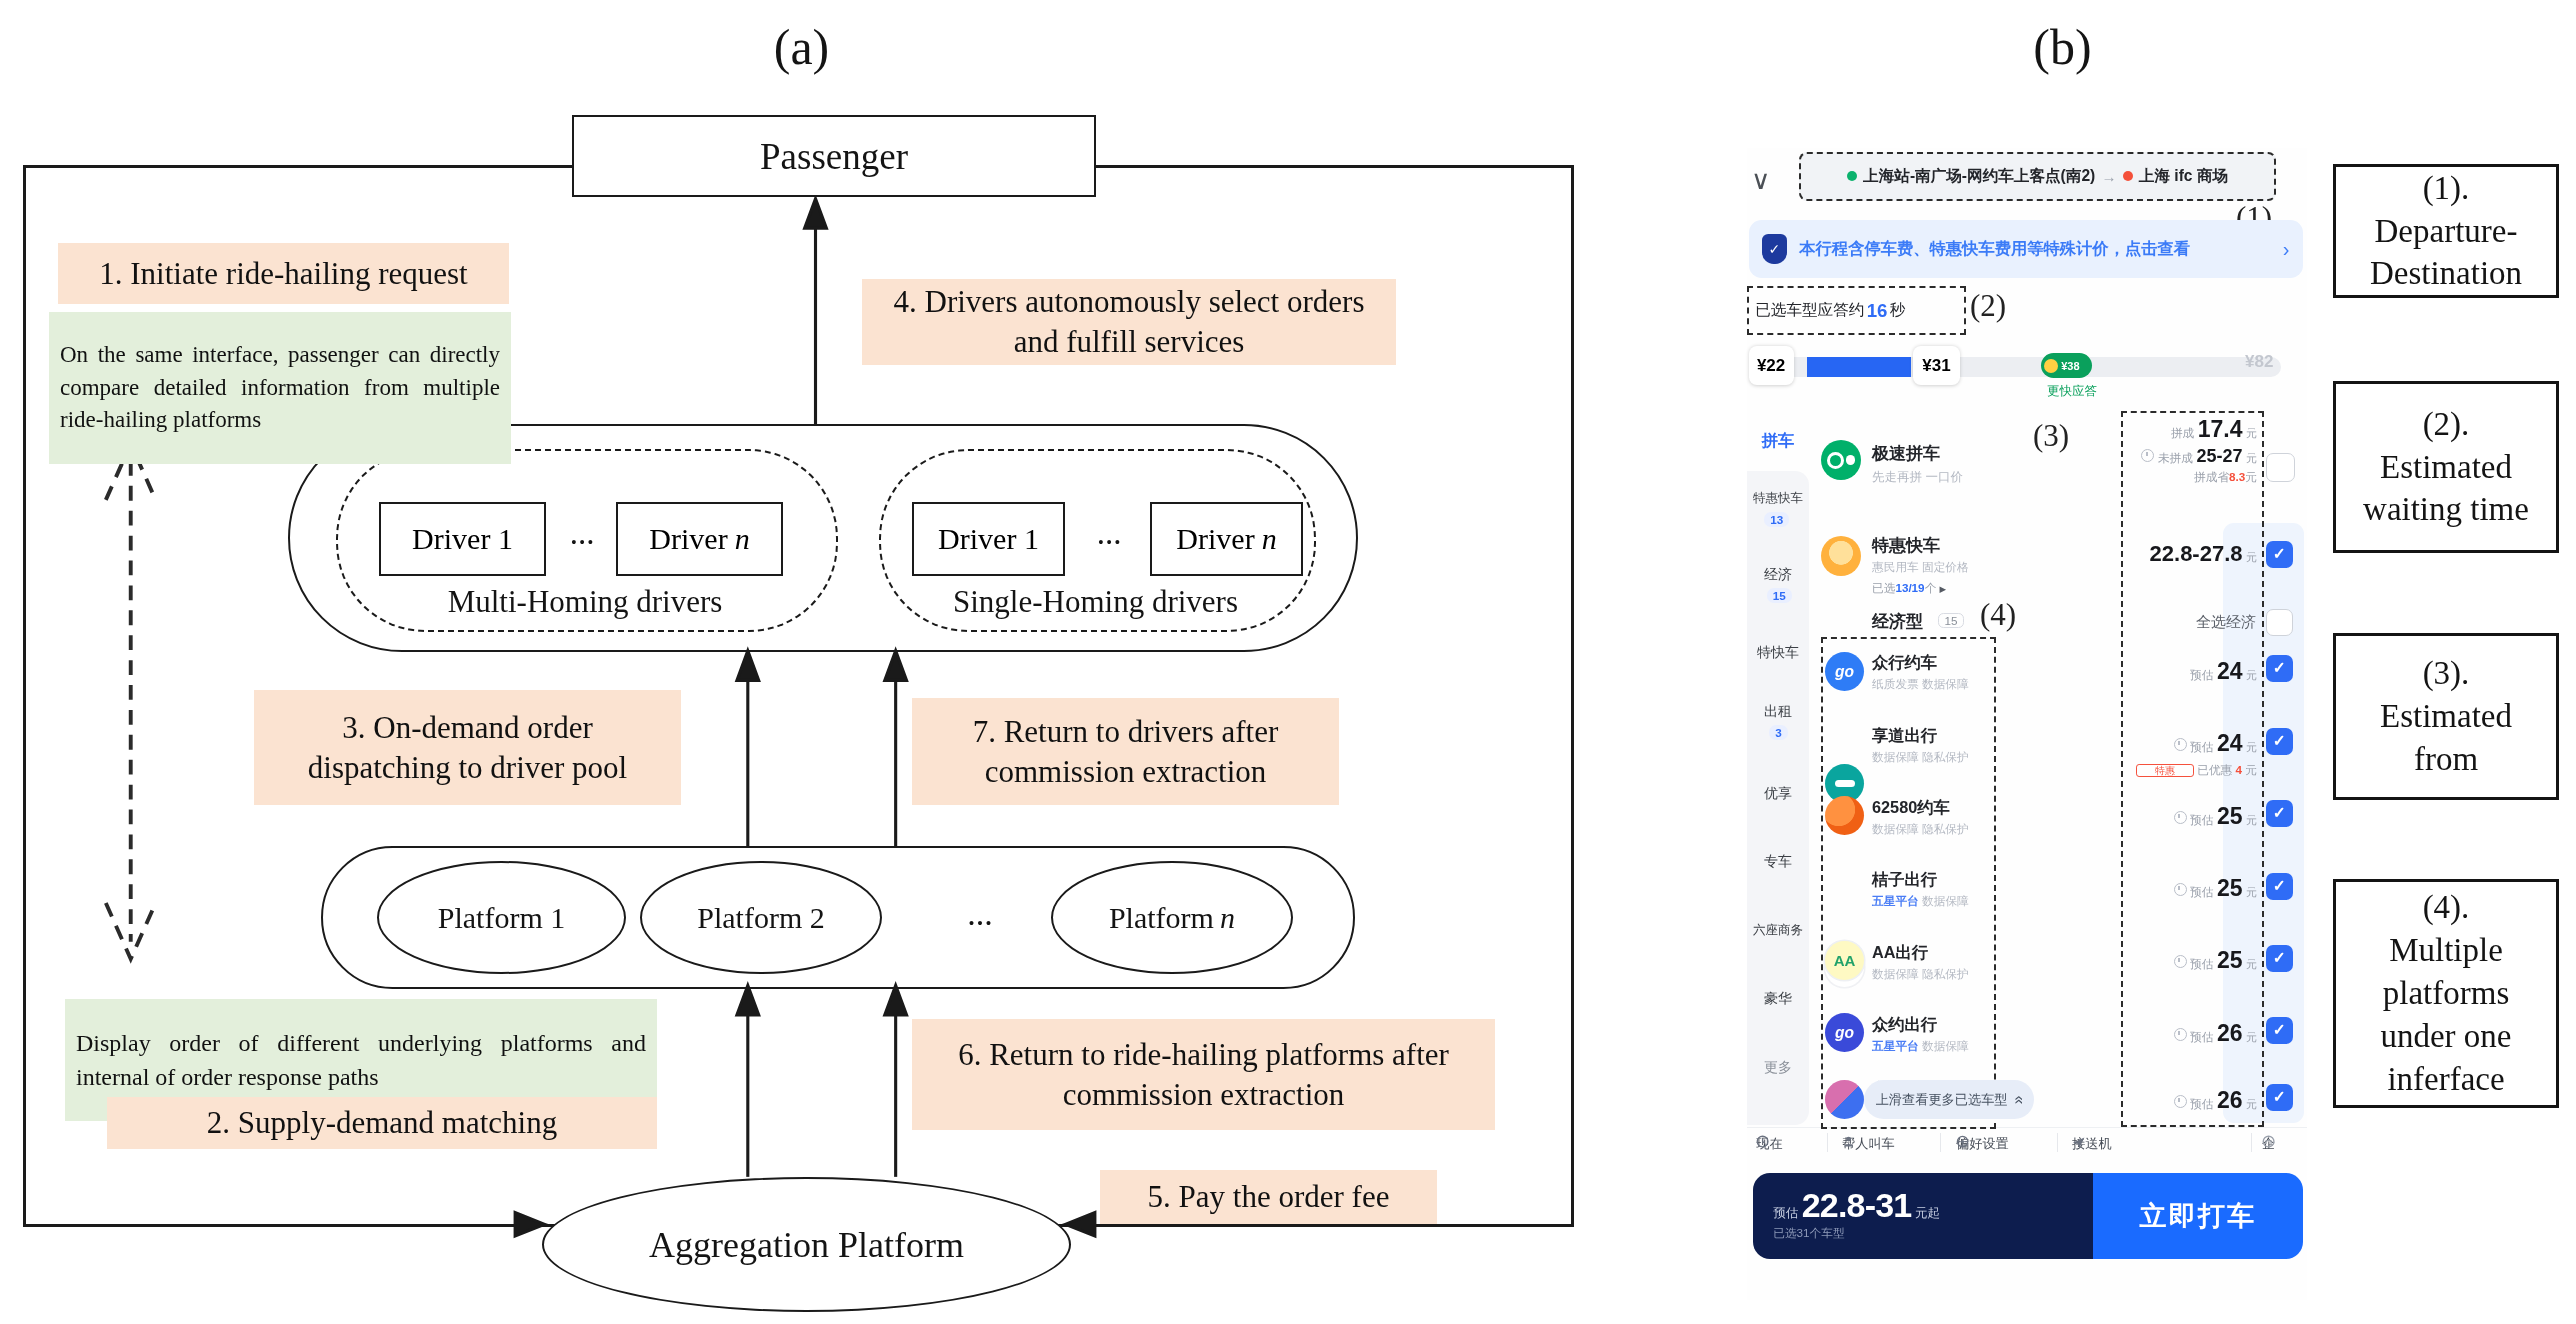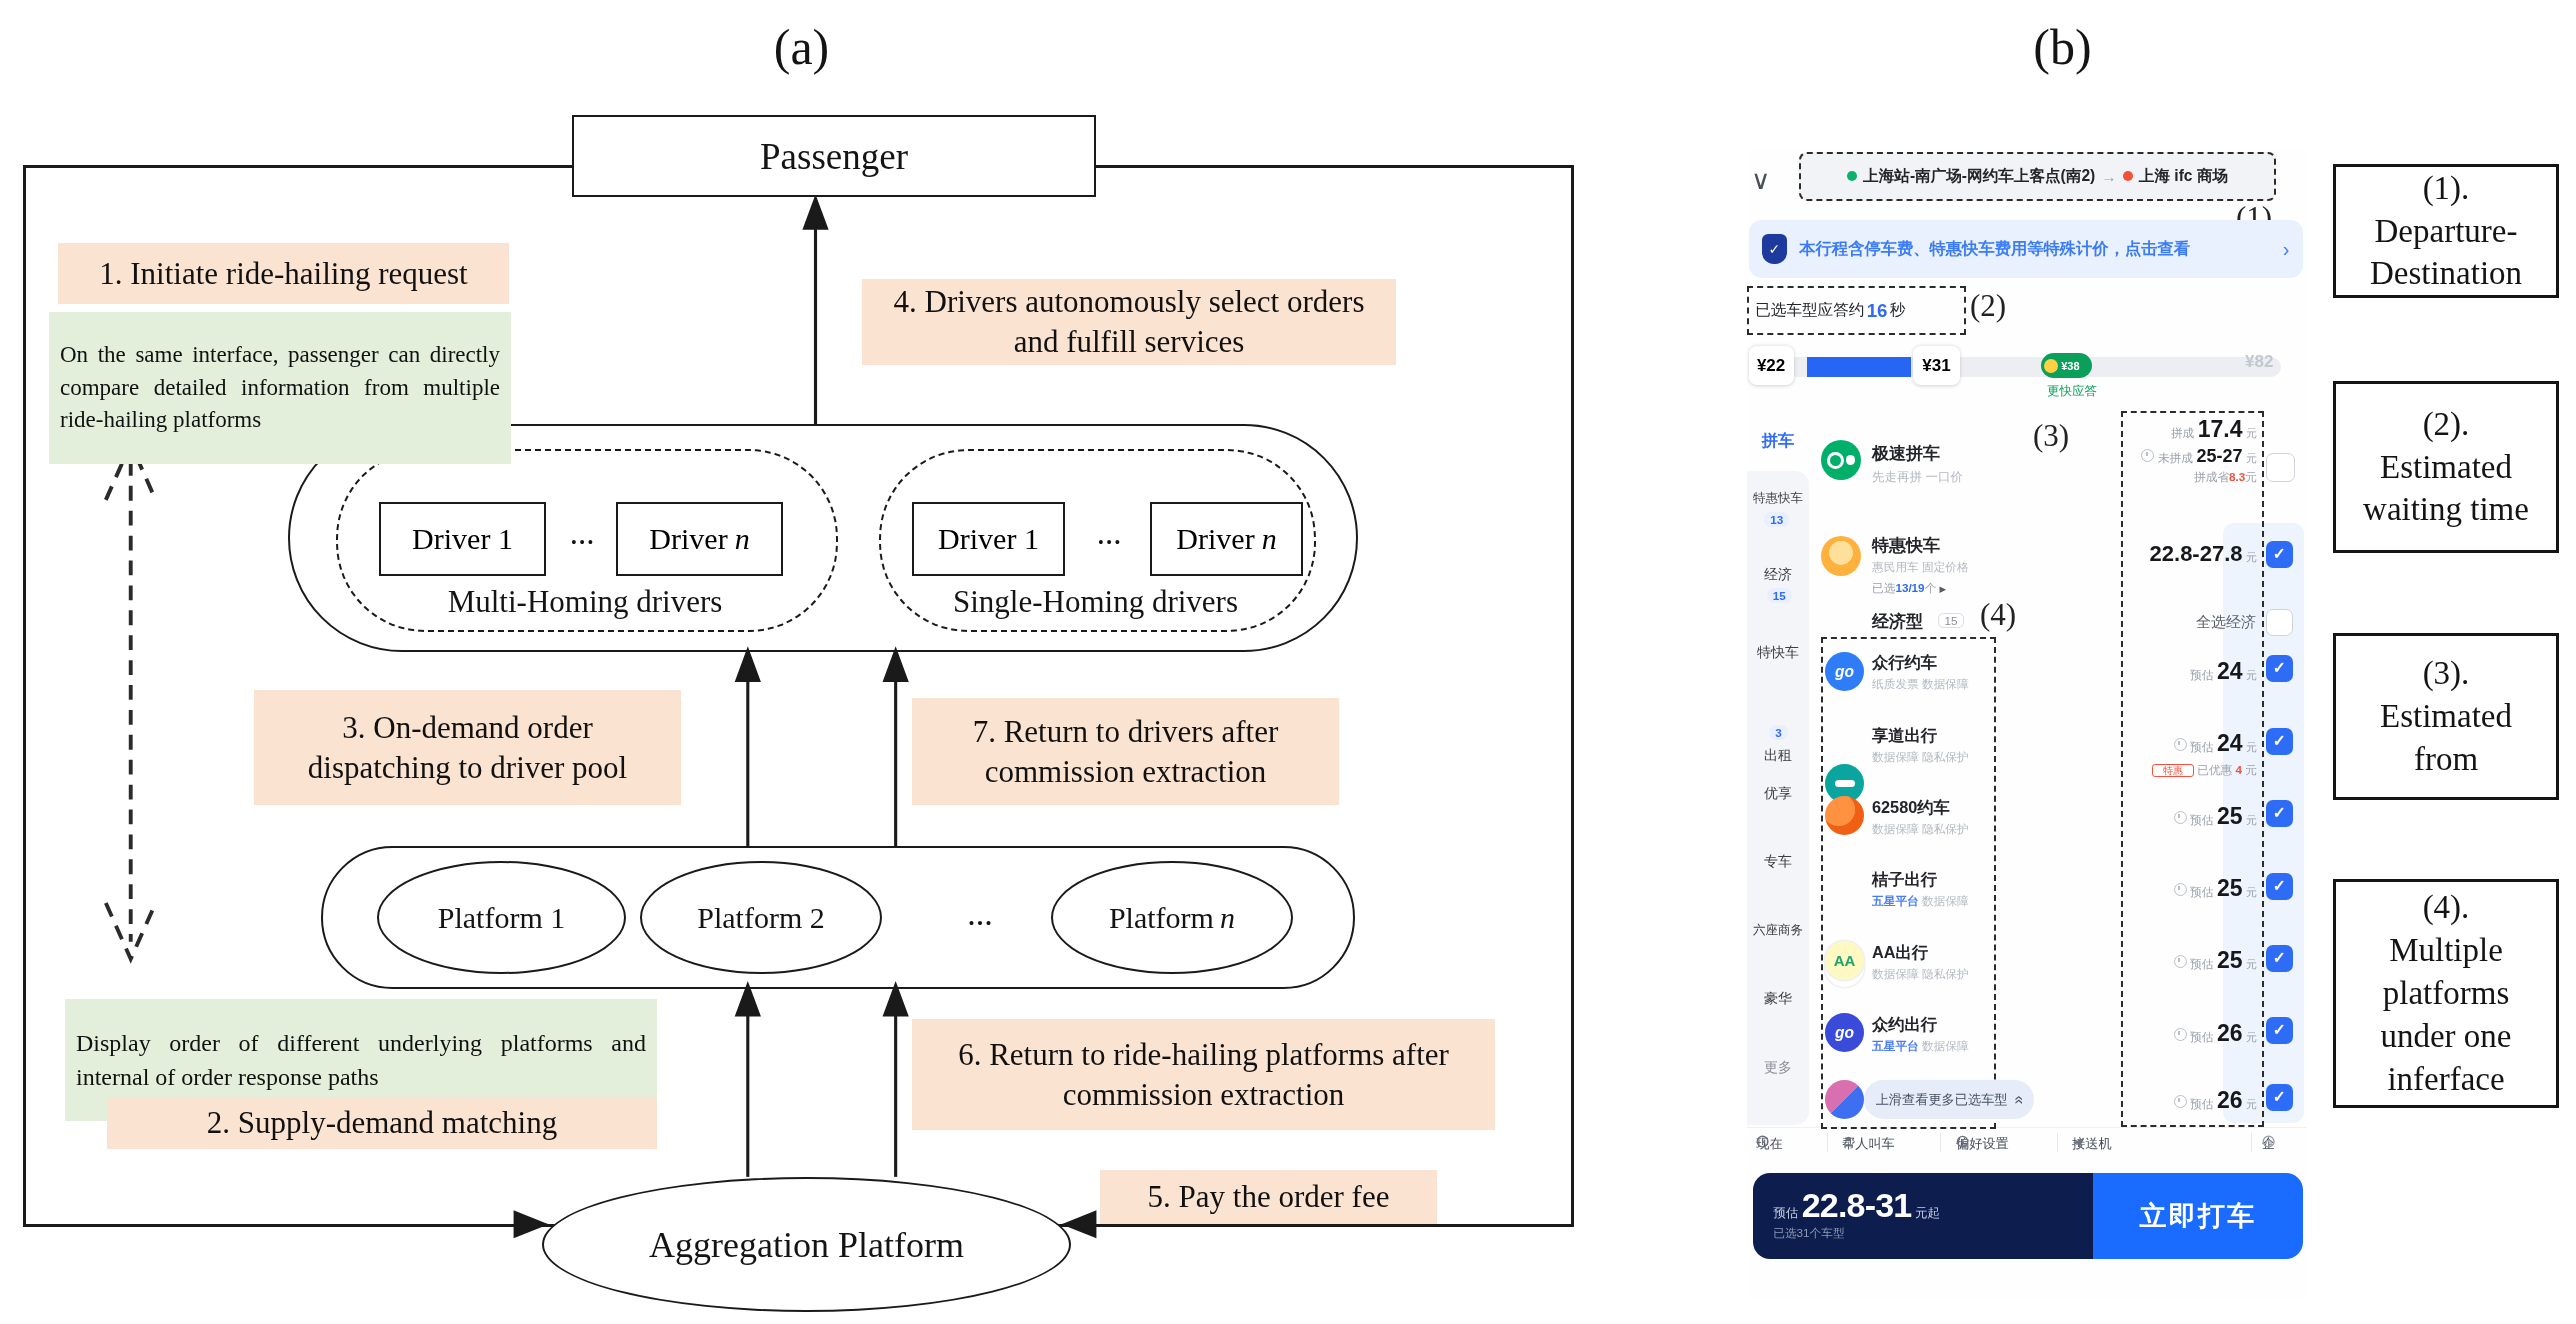--- a/index.html
+++ b/index.html
@@ -198,21 +198,21 @@
 
   <div class="abs" style="left:476px;top:375px;width:81px;height:600px;background:#eef4fd;border-radius:11px;z-index:0;"></div>
 
   <div class="abs" style="left:0;top:323px;width:62px;height:654px;background:#f4f5f8;border-radius:0 14px 14px 0;z-index:1;"></div>
   <div class="abs sbitem" style="top:282px;color:#2f6cf6;font-weight:bold;font-size:16.3px;z-index:2;">拼车</div>
   <div class="abs sbitem" style="top:342px;z-index:2;font-size:12.5px;">特惠快车</div>
   <div class="abs" style="left:17px;top:364px;z-index:2;"><span class="sbbadge">13</span></div>
   <div class="abs sbitem" style="top:418px;z-index:2;">经济</div>
   <div class="abs" style="left:19.5px;top:440px;z-index:2;"><span class="sbbadge">15</span></div>
   <div class="abs sbitem" style="top:496px;z-index:2;">特快车</div>
-  <div class="abs sbitem" style="top:555px;z-index:2;margin-top:44px;">出租</div>
+  <div class="abs sbitem" style="top:555px;z-index:2;">出租</div>
   <div class="abs" style="left:22px;top:577px;z-index:2;"><span class="sbbadge">3</span></div>
   <div class="abs sbitem" style="top:637px;z-index:2;">优享</div>
   <div class="abs sbitem" style="top:705px;z-index:2;">专车</div>
   <div class="abs sbitem" style="top:774px;z-index:2;font-size:12.5px;">六座商务</div>
   <div class="abs sbitem" style="top:842px;z-index:2;">豪华</div>
   <div class="abs sbitem" style="top:911px;z-index:2;color:#8a9099;">更多</div>
 
   <div class="abs logo ic-green" style="left:74px;top:292px;width:40px;height:40px;z-index:3;"></div>
   <div class="abs rowname" style="left:125px;top:294px;z-index:3;font-size:17px;">极速拼车</div>
   <div class="abs rowtags" style="left:125px;top:321px;z-index:3;font-size:12.5px;">先走再拼 一口价</div>
@@ -274,21 +274,21 @@
   <div class="abs logo ic-teal" style="left:78px;top:576px;width:39px;height:39px;z-index:3;"></div>
   <div class="abs rowname" style="left:125px;top:577px;z-index:3;">享道出行</div>
   <div class="abs rowtags" style="left:125px;top:602px;z-index:3;">数据保障 隐私保护</div>
   <div class="abs" style="left:335px;top:582px;width:175px;text-align:right;z-index:3;">
     <span class="clk"></span>
     <span class="estl">预估</span>
     <span class="pricenum" style="font-size:23px;">24</span>
     <span class="unit">元</span>
   </div>
   <div class="abs" style="left:335px;top:615px;width:175px;text-align:right;font-size:11.7px;z-index:3;">
-    <span style="color:#f5503c;border:1.2px solid #f5503c;border-radius:3.1px;padding:0 10px;font-size:10px;">特惠</span>
+    <span style="color:#f5503c;border:1.2px solid #f5503c;border-radius:3.1px;padding:0 18px;font-size:10px;">特惠</span>
     <span class="gray">已优惠</span>
     <span style="color:#f5503c;font-weight:bold;">4</span>
     <span class="gray">元</span>
   </div>
   <div class="abs cb on" style="left:519px;top:580px;z-index:3;">
       <span>✓</span>
     </div>
 
   <div class="abs logo ic-orange" style="left:78px;top:648px;width:39px;height:39px;z-index:3;"></div>
   <div class="abs rowname" style="left:125px;top:649px;z-index:3;">62580约车</div>

